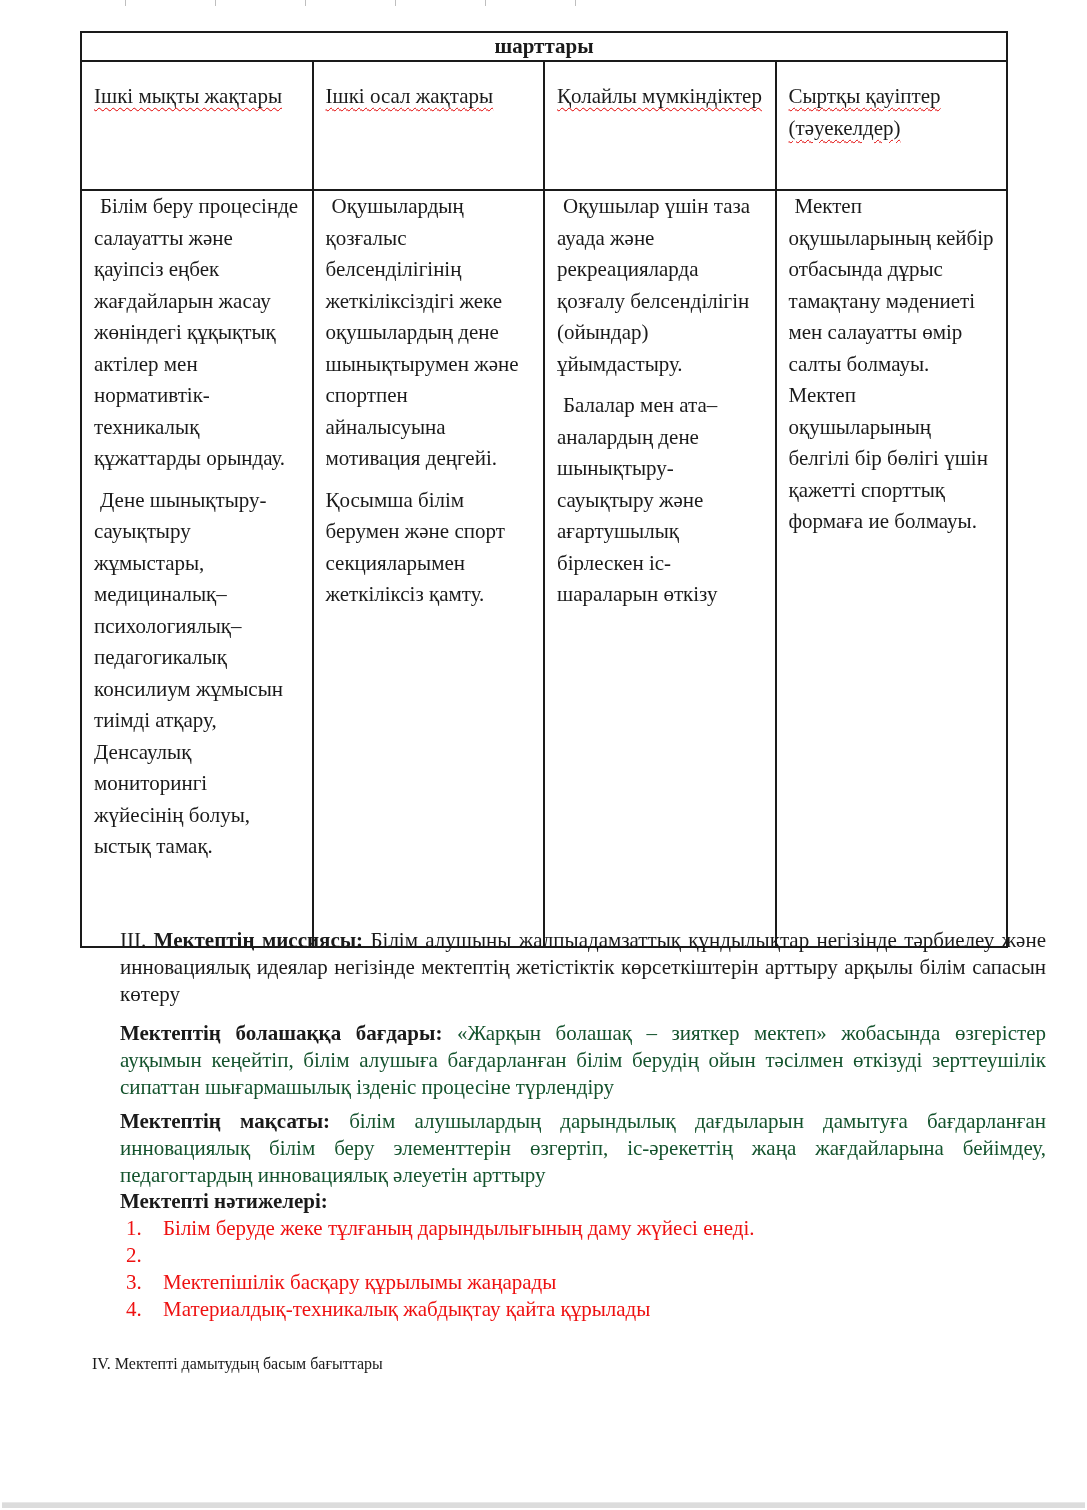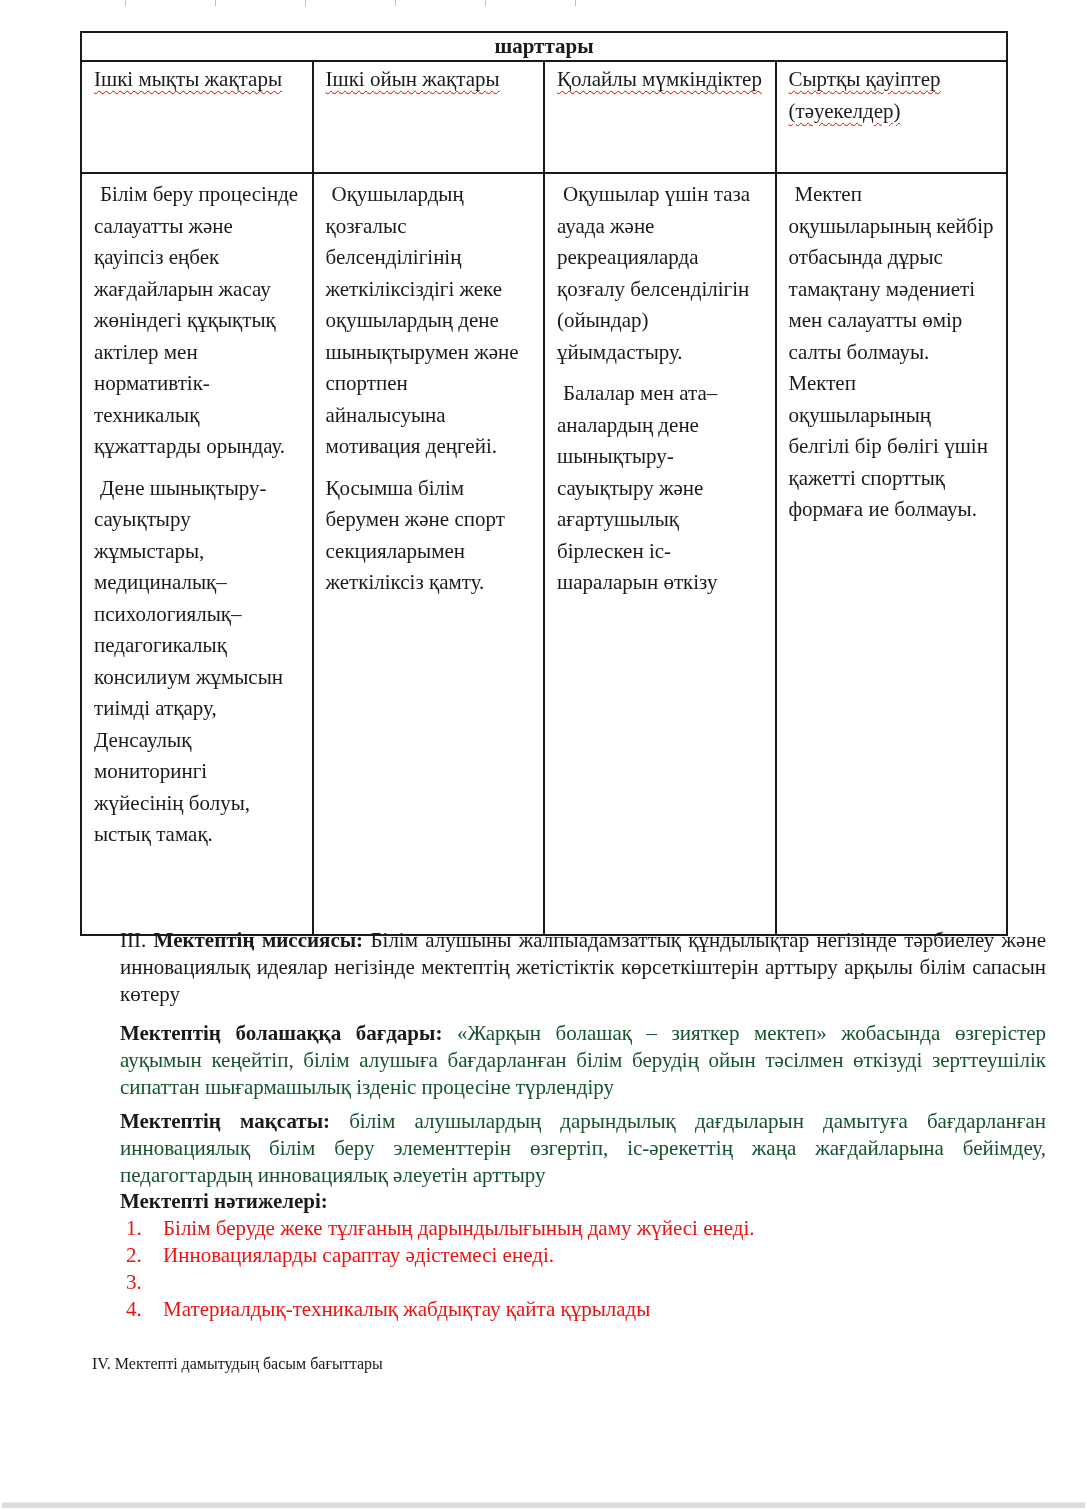--- a/index.html
+++ b/index.html
@@ -41,30 +41,29 @@
     }
     .swot-table .title-cell {
       text-align: center;
       font-weight: bold;
       height: 27px;
       line-height: 27px;
       padding: 0;
     }
     .swot-table .head-cell {
       height: 108px;
-      padding-top: 2px;
+      padding-top: 19px;
     }
     .spell {
       text-decoration: underline wavy #e00000;
       text-decoration-thickness: 1px;
       text-underline-offset: 4px;
     }
     .swot-table .body-cell {
       height: 755px;
-      padding-top: 5px;
       border-radius: 27px;
     }
     .cell-para {
       margin: 0 0 10px 0;
     }
     .cell-para.indent { text-indent: 6px; }
     .section {
       position: absolute;
       left: 92px;
       width: 926px;
@@ -116,21 +115,21 @@
 
 <div class="top-residue"></div>
 
 <table class="swot-table">
   <tbody>
       <tr>
     <td colspan="4" class="title-cell">шарттары</td>
   </tr>
   <tr>
     <td class="head-cell"><span class="spell">Ішкі мықты жақтары</span></td>
-    <td class="head-cell"><span class="spell">Ішкі ойын жақтары</span></td>
+    <td class="head-cell"><span class="spell">Ішкі осал жақтары</span></td>
     <td class="head-cell"><span class="spell">Қолайлы мүмкіндіктер</span></td>
     <td class="head-cell"><span class="spell">Сыртқы қауіптер (тәуекелдер)</span></td>
   </tr>
   <tr>
     <td class="body-cell">
       <p class="cell-para indent">Білім беру процесінде салауатты және қауіпсіз еңбек жағдайларын жасау жөніндегі құқықтық актілер мен нормативтік-техникалық құжаттарды орындау.</p>
       <p class="cell-para indent">Дене шынықтыру-сауықтыру жұмыстары, медициналық–психологиялық–педагогикалық консилиум жұмысын тиімді атқару, Денсаулық мониторингі жүйесінің болуы, ыстық тамақ.</p>
     </td>
     <td class="body-cell">
       <p class="cell-para indent">Оқушылардың қозғалыс белсенділігінің жеткіліксіздігі жеке оқушылардың дене шынықтырумен және спортпен айналысуына мотивация деңгейі.</p>
@@ -163,24 +162,24 @@
   <p class="bold">Мектепті нәтижелері:</p>
 </div>
 
 <ol id="results-list">
   <li>
       <span class="num">1.</span>
       <span>Білім беруде жеке тұлғаның дарындылығының даму жүйесі енеді.</span>
     </li>
   <li>
       <span class="num">2.</span>
-      <span>Инновацияларды сараптау әдістемесі енеді.</span>
     </li>
   <li>
       <span class="num">3.</span>
+      <span>Мектепішілік басқару құрылымы жаңарады</span>
     </li>
   <li>
       <span class="num">4.</span>
       <span>Материалдық-техникалық жабдықтау қайта құрылады</span>
     </li>
 </ol>
 
 <div id="section-iv">IV. Мектепті дамытудың басым бағыттары</div>
 
 <div class="page-edge"></div>

